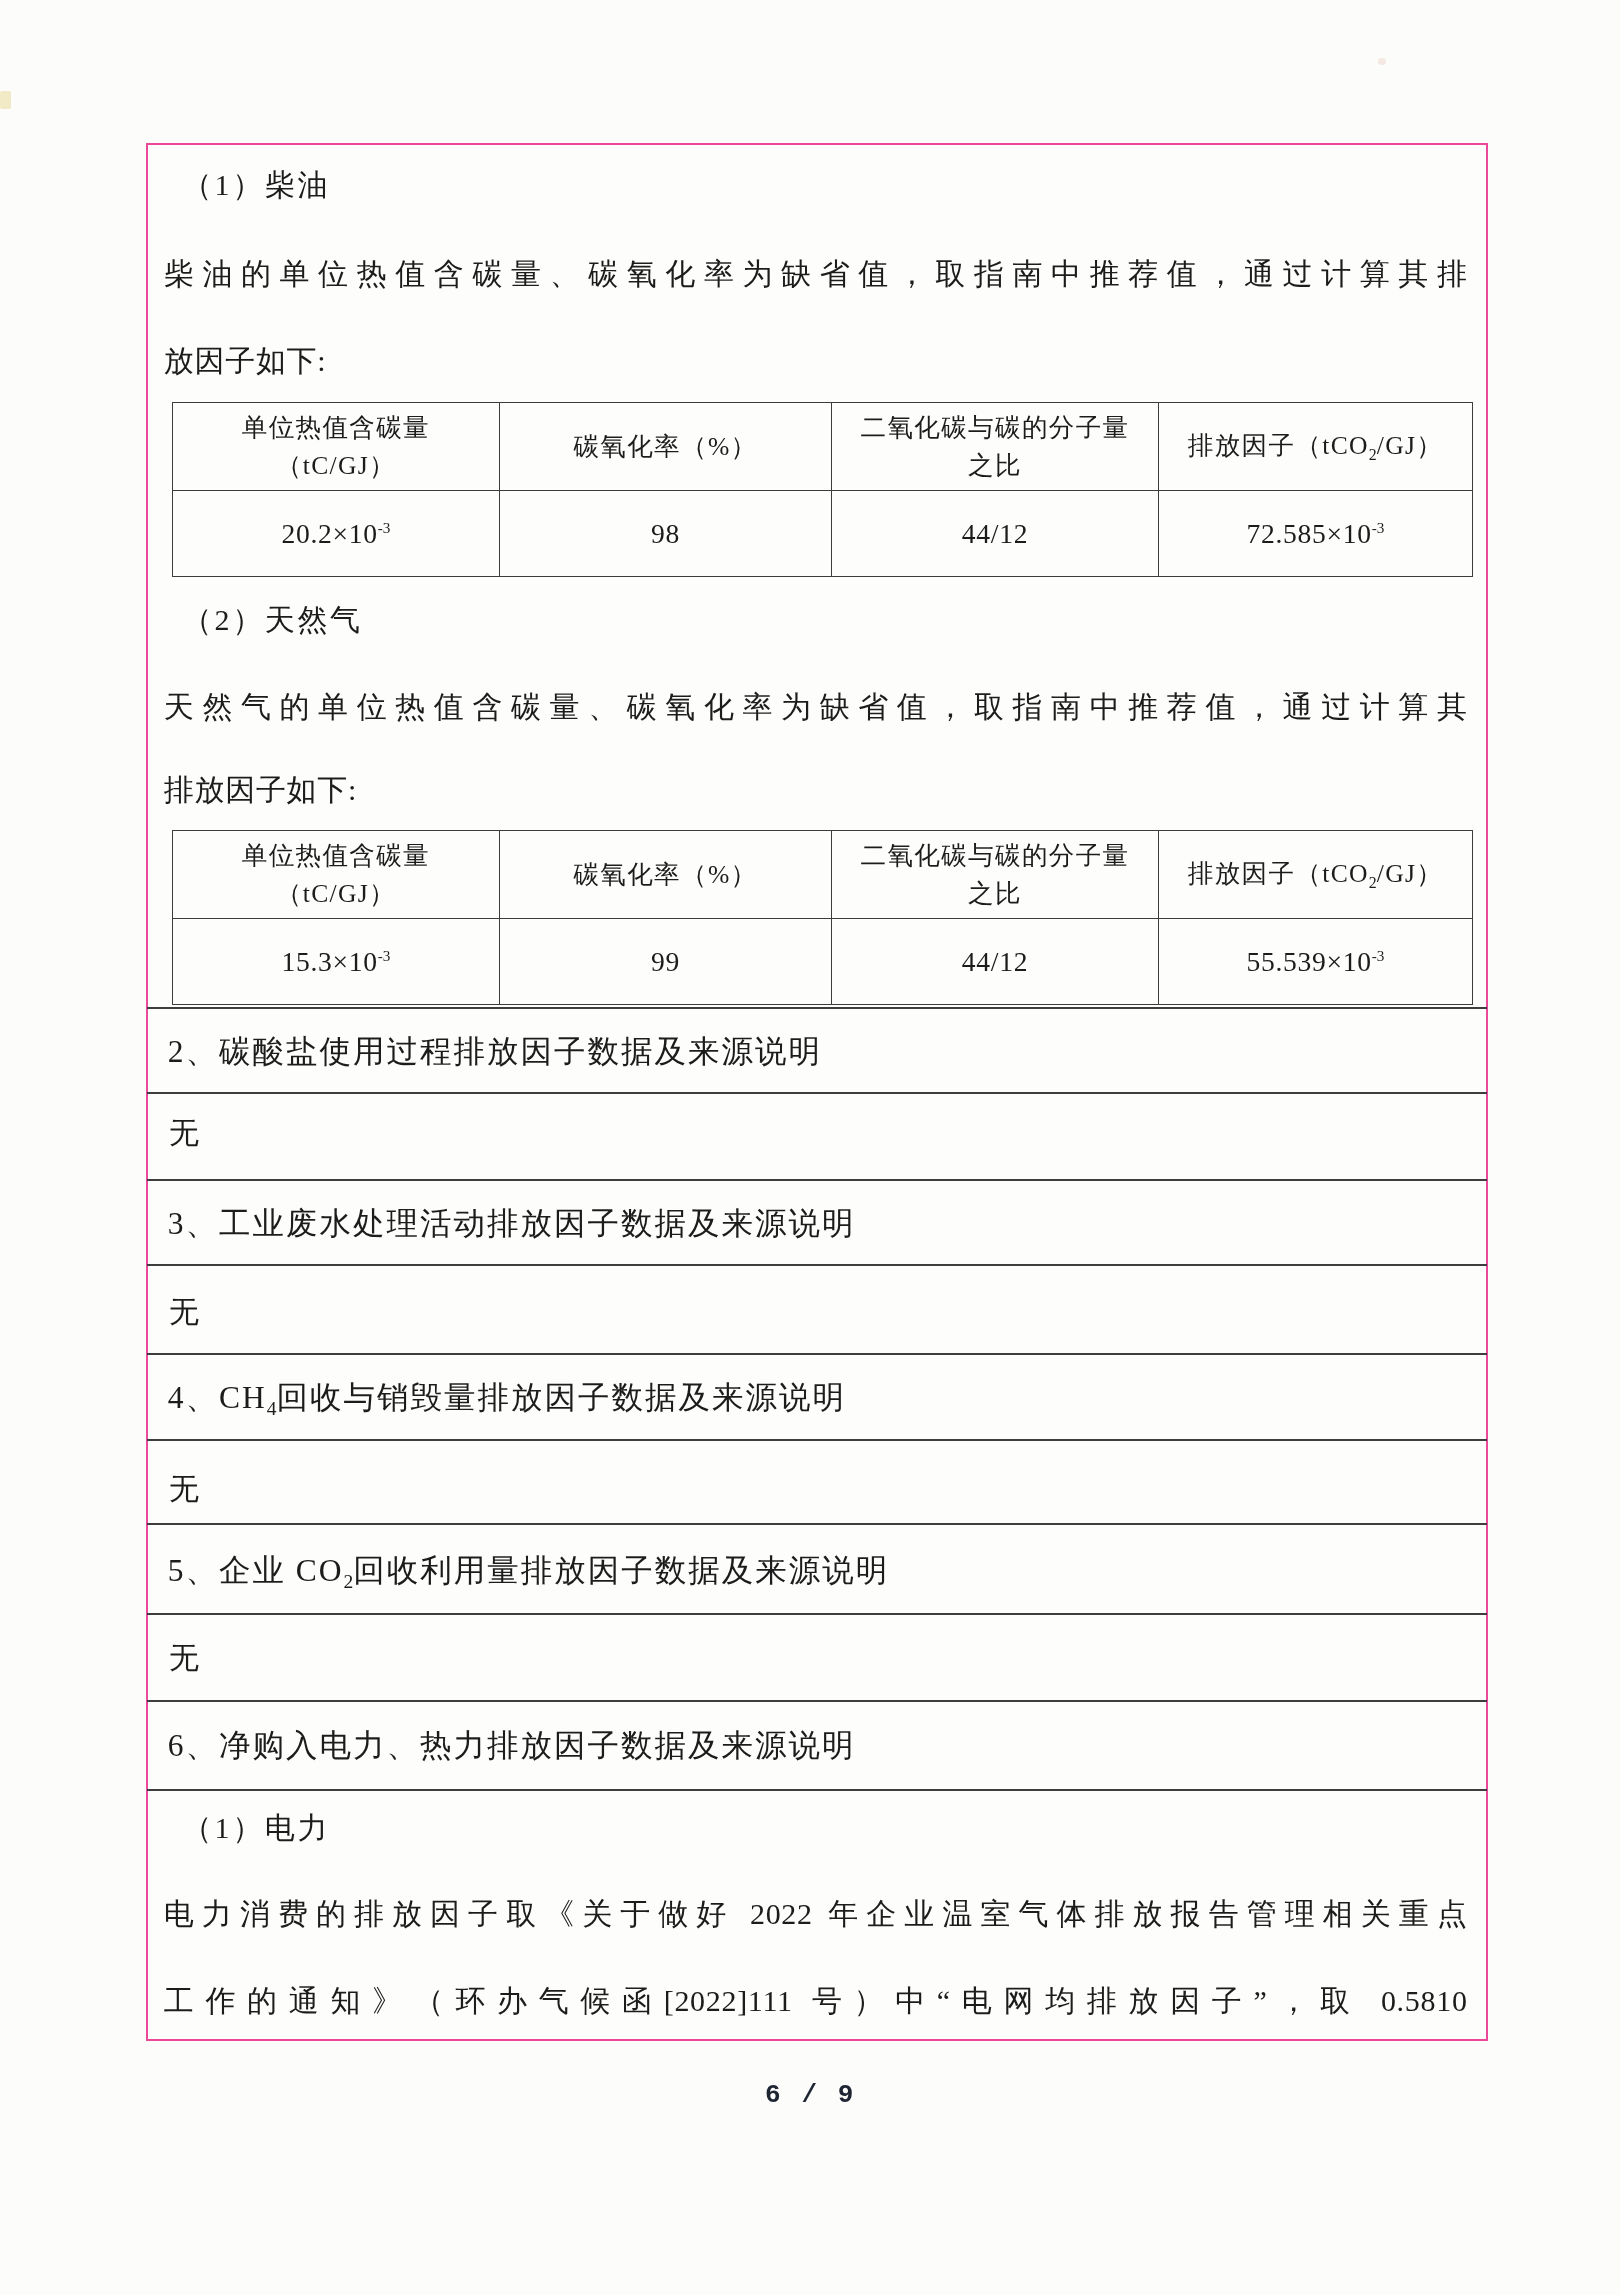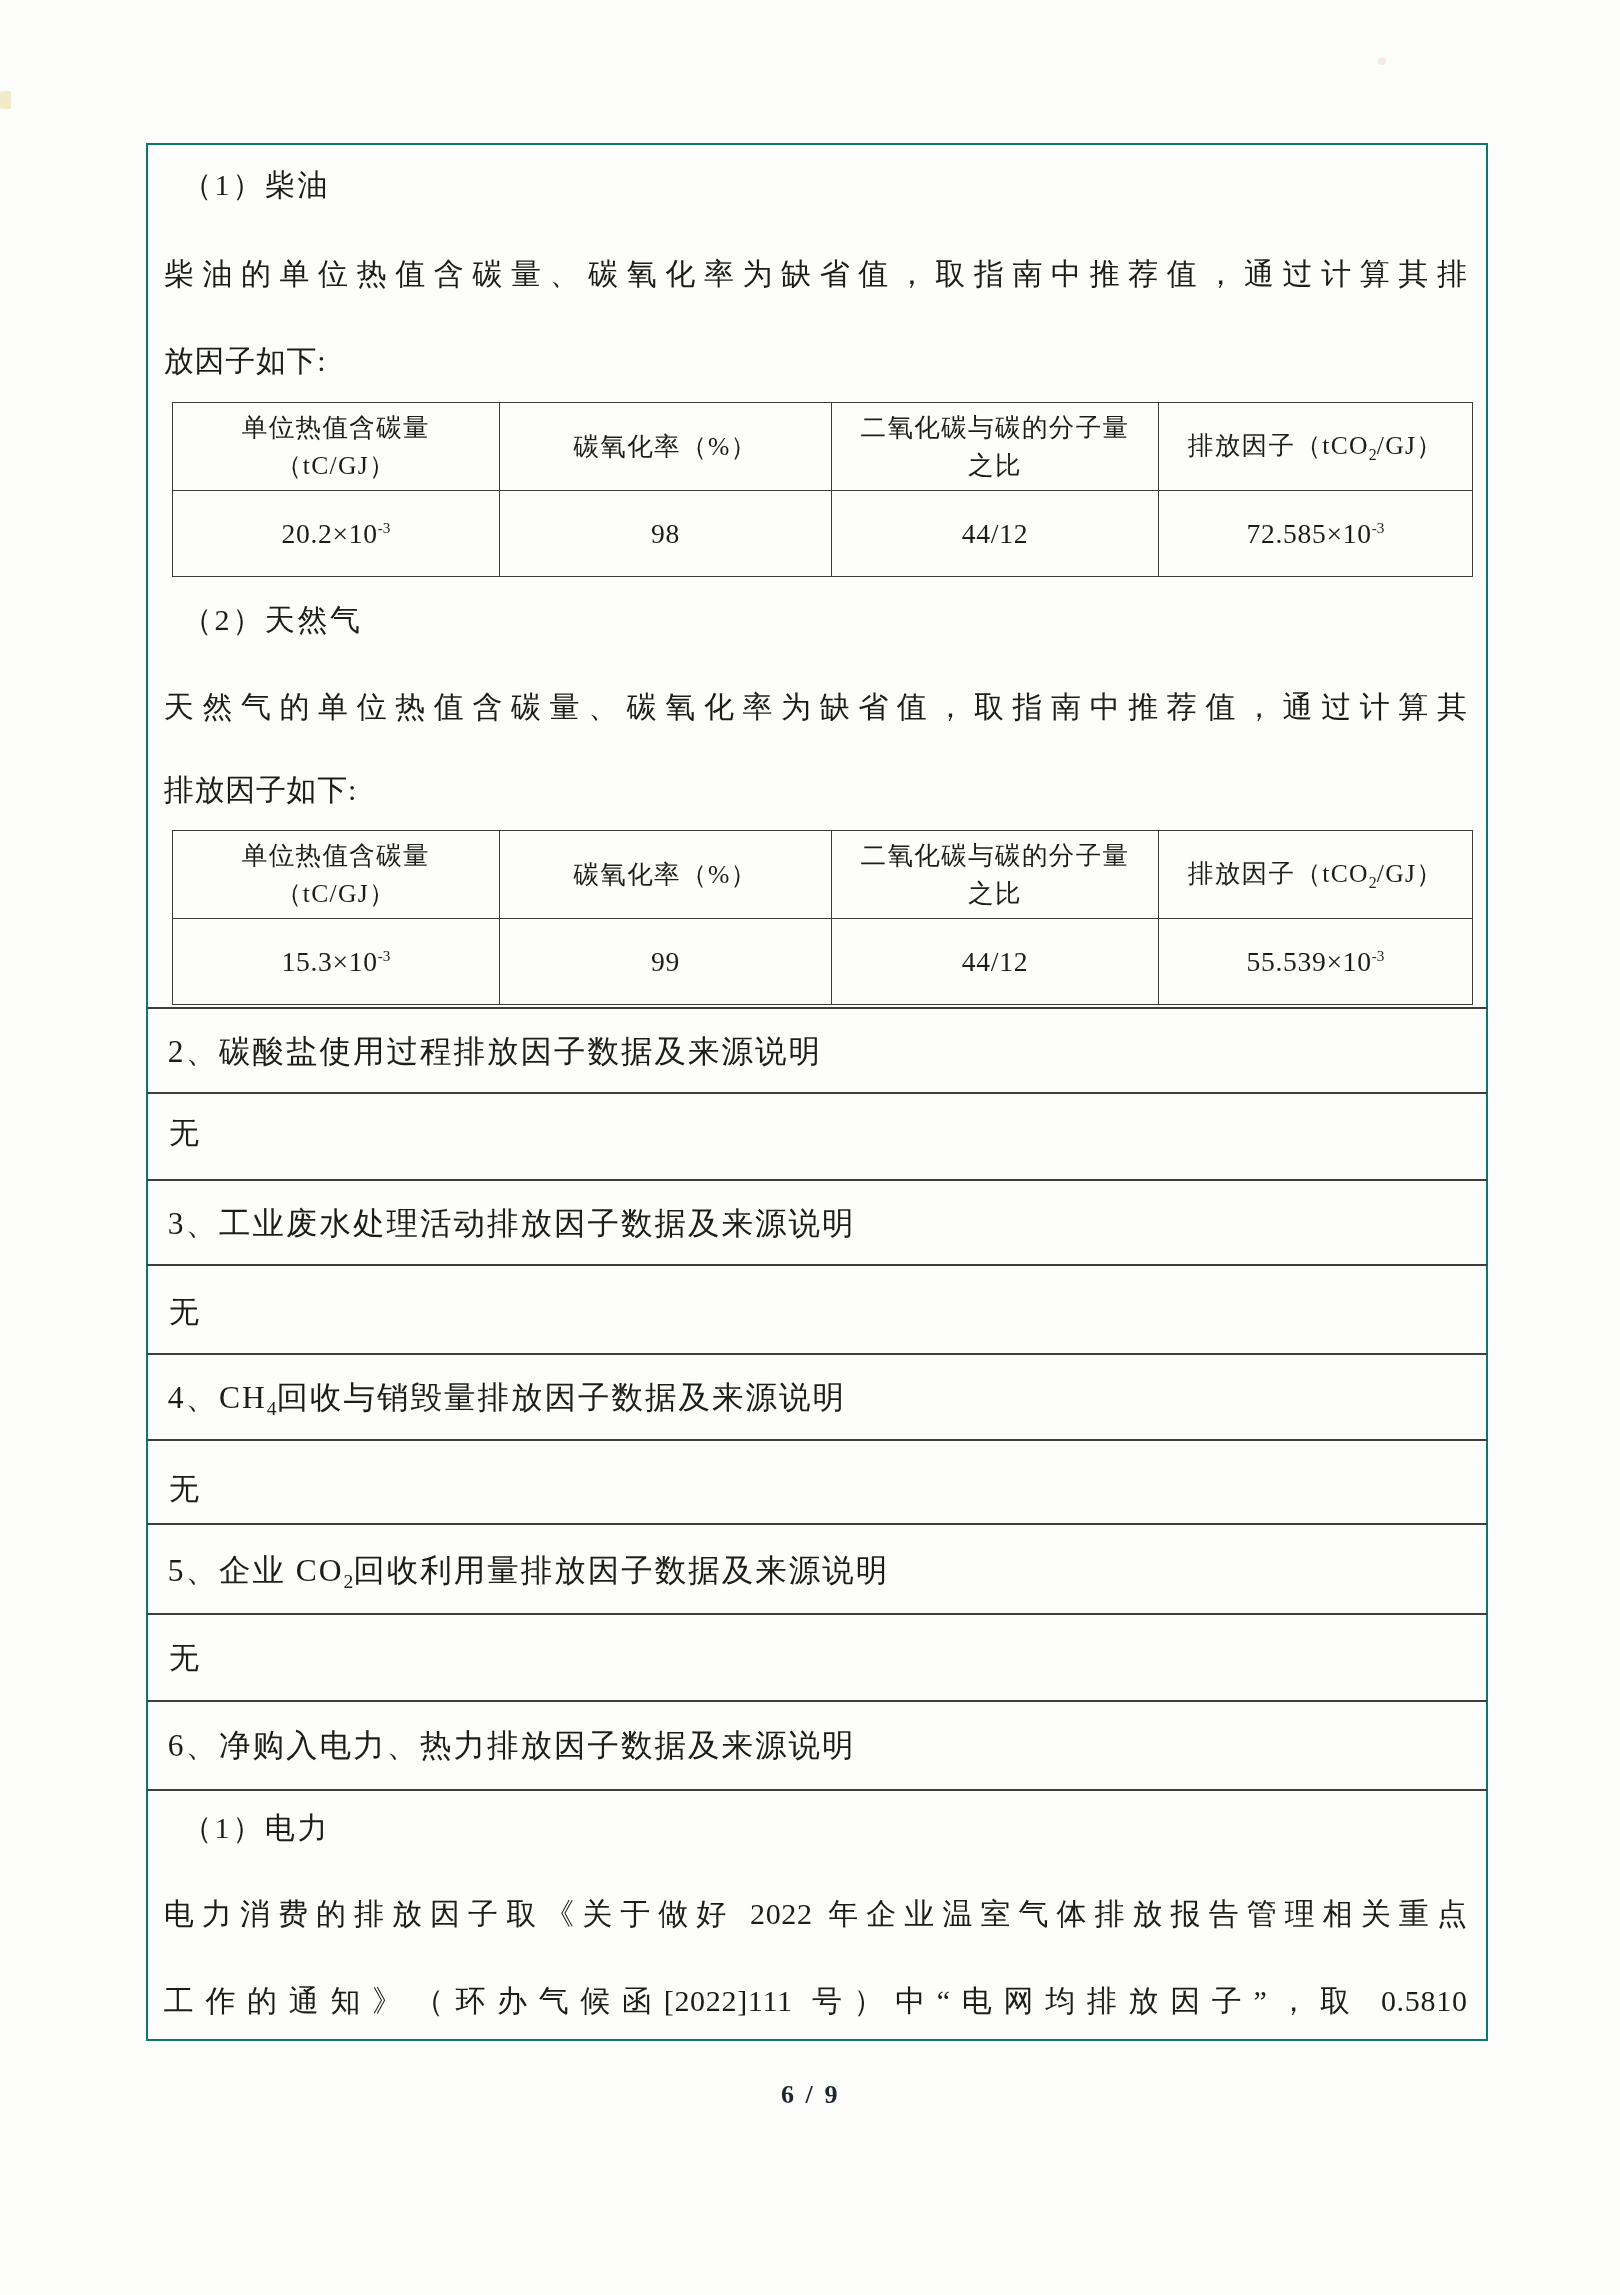--- a/index.html
+++ b/index.html
@@ -8,21 +8,21 @@
     width:1621px;height:2295px;
     background:#fcfcfa;
     overflow:hidden;
     font-family:"Liberation Serif","DejaVu Serif",serif;
     color:#1c1c1c;
   }
   .doc-box{
     position:absolute;
     left:146px;top:143px;
     width:1342px;height:1898px;
-    border:2px solid #0f766e;
+    border:2px solid #ec4899;
     box-sizing:border-box;
     background:#fdfdfb;
   }
   .abs{position:absolute;}
   .sec-heading{
     font-size:30px;
     letter-spacing:2.6px;
     white-space:nowrap;
   }
   .body-line{
@@ -67,21 +67,21 @@
   }
   .ftable th{font-size:25.6px;height:87px;letter-spacing:1.3px;line-height:1.45;}
   .ftable td{font-size:27.6px;height:85px;letter-spacing:0.7px;}
   sup{font-size:0.55em;vertical-align:super;letter-spacing:0;}
   sub{font-size:0.62em;vertical-align:sub;letter-spacing:0;}
   .page-num{
     position:absolute;
     left:0;right:0;
     top:2080px;
     text-align:center;
-    font-family:Liberation Serif, serif;
+    font-family:Liberation Mono, monospace;
     font-weight:bold;
     font-size:26px;
     letter-spacing:2.6px;
     color:#1d2533;
   }
   .artifact-yellow{
     position:absolute;left:0;top:91px;width:10.5px;height:18.4px;
     background:#e9d99b;opacity:.55;border-radius:2px;
   }
   .artifact-pink{

